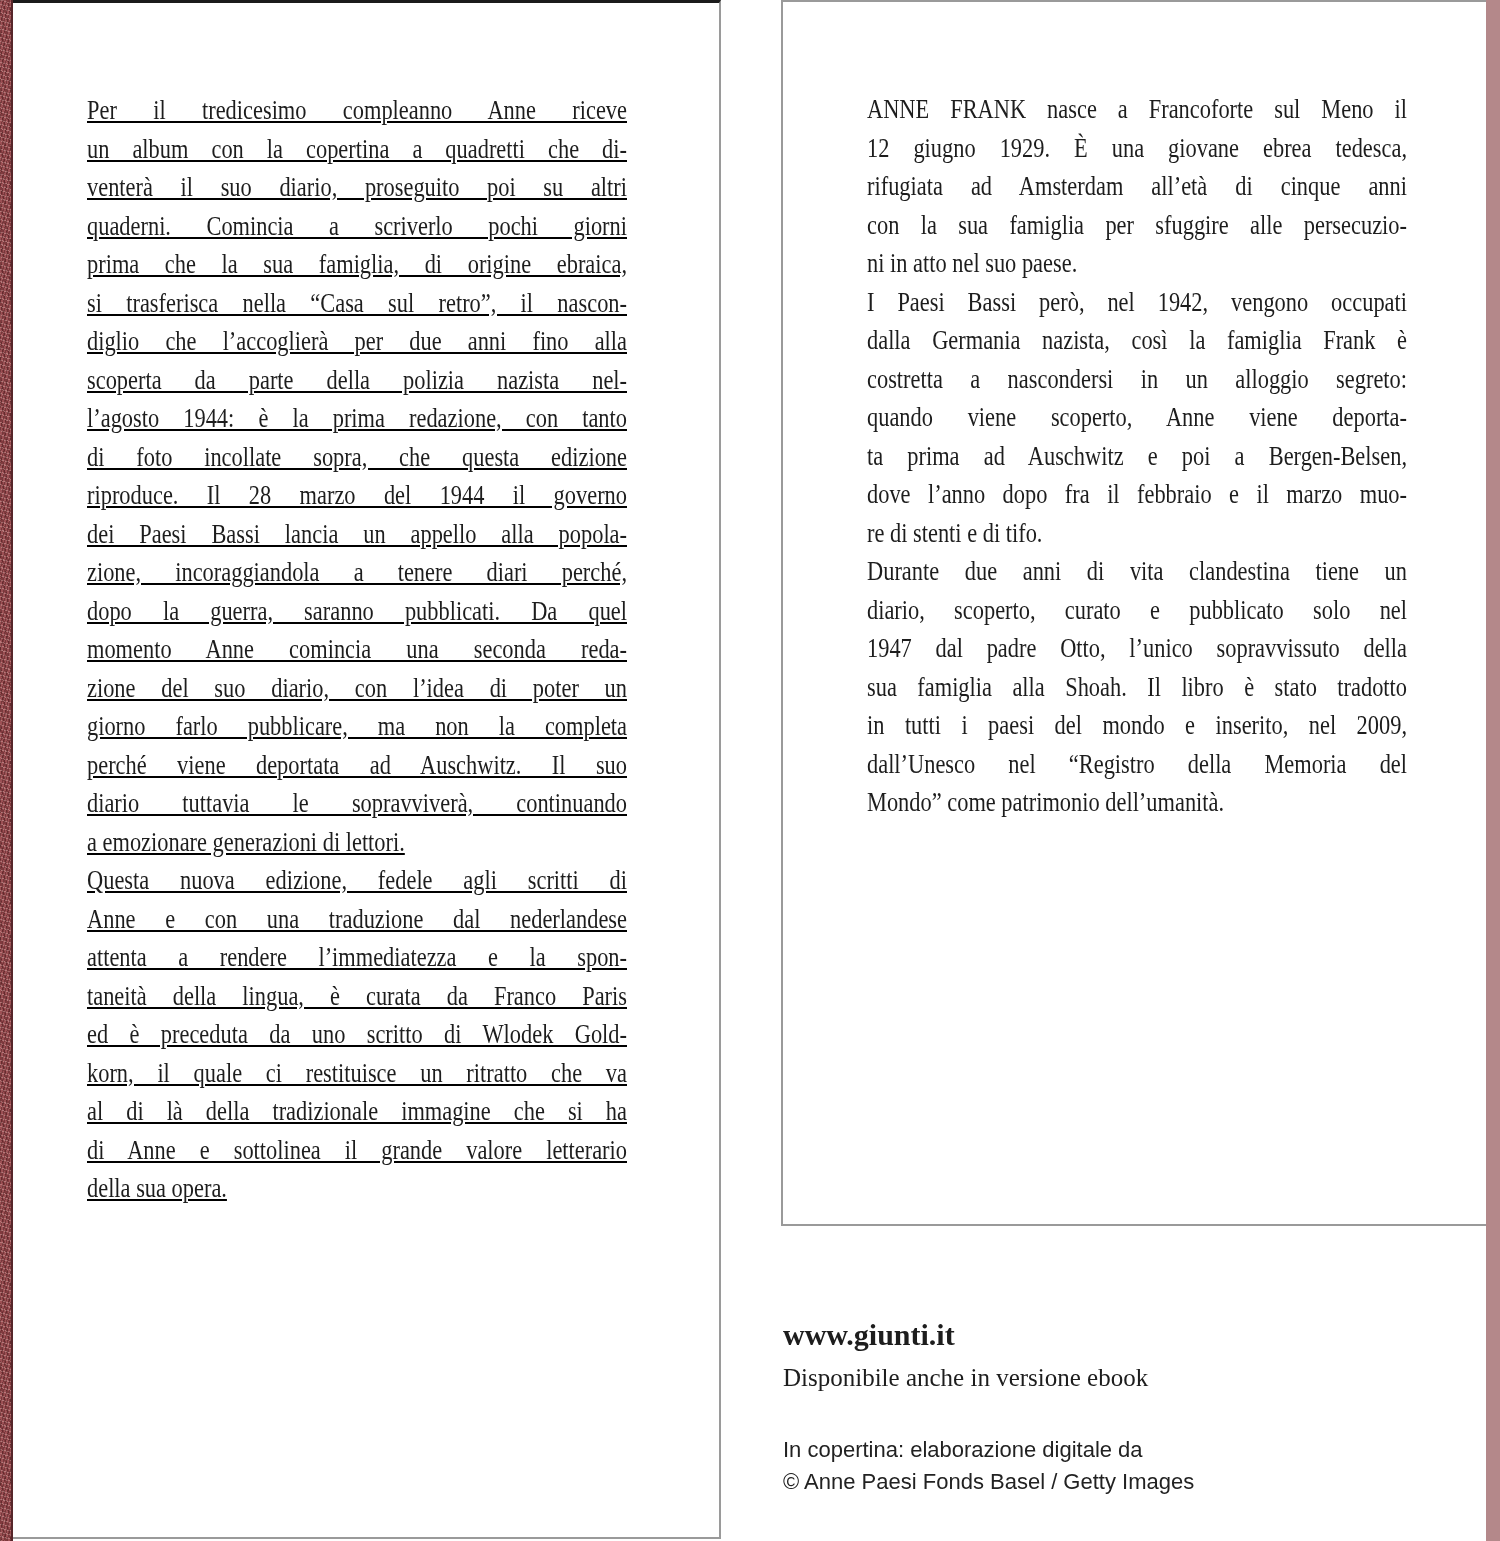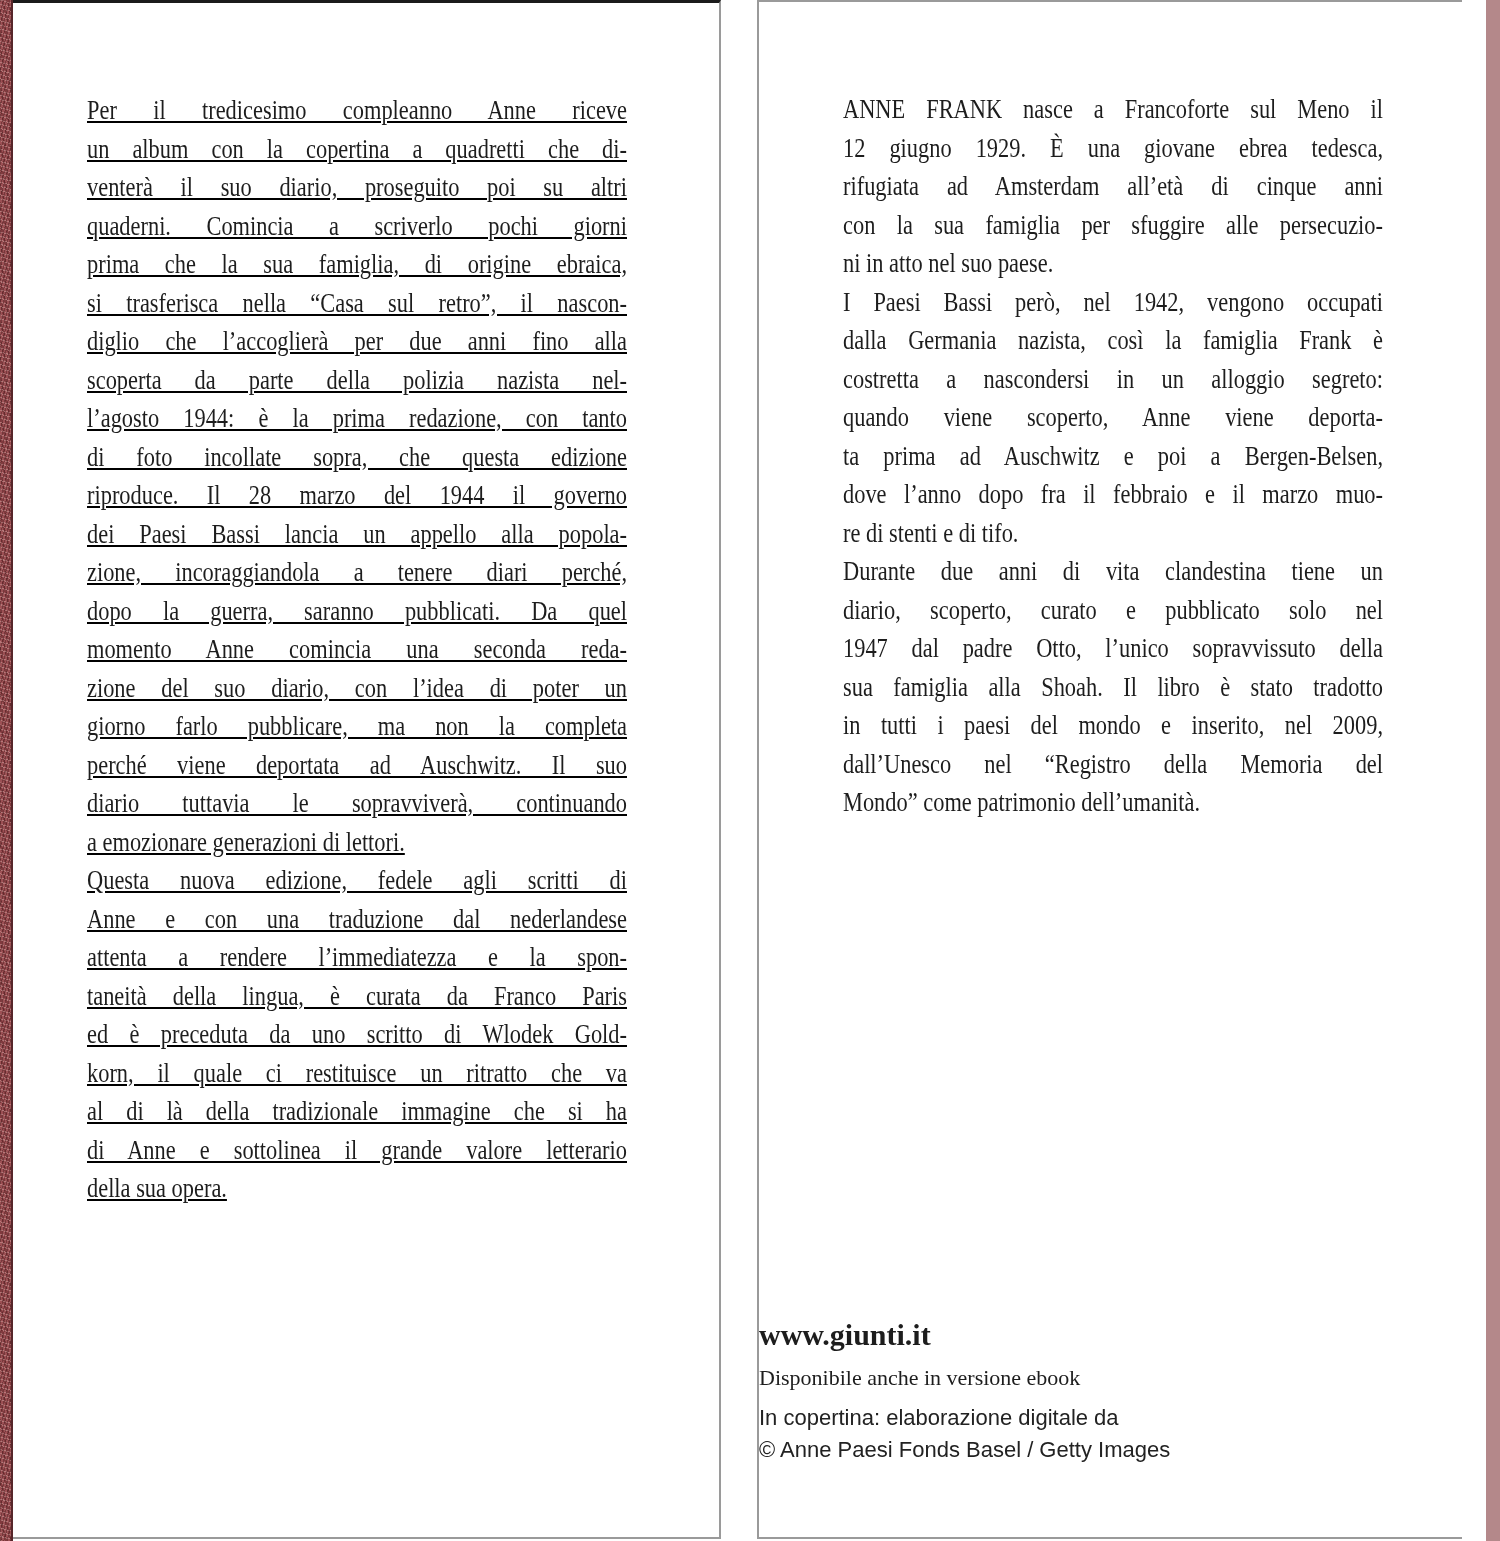--- a/index.html
+++ b/index.html
@@ -44,23 +44,23 @@
   .page-left {
     left: 13px;
     width: 708px;
     height: 1539px;
     border-top: 3px solid var(--top_border_dark, #1b1b1b);
     border-right: 2px solid var(--border_gray, #9a9a9a);
     border-bottom: 2px solid var(--border_gray, #9a9a9a);
     text-decoration: underline;
   }
   .page-right {
-    left: 757px;
+    left: 781px;
     width: 705px;
-    height: 1539px;
+    height: 1226px;
     border-top: 2px solid var(--border_gray, #9a9a9a);
     border-left: 2px solid var(--border_gray, #9a9a9a);
     border-bottom: 2px solid var(--border_gray, #9a9a9a);
   }
   .text-block {
     margin-top: 88px;
     width: 675px;
     transform: scaleX(0.8);
     transform-origin: left top;
     color: var(--text, #1d1d1d);
@@ -83,25 +83,25 @@
     top: 1310px;
     text-align: left;
     color: var(--text, #1d1d1d);
   }
   .website {
     font-weight: bold;
     font-size: 30px;
     line-height: 46px;
   }
   .ebook {
-    font-size: 22px;
+    font-size: 25px;
     line-height: 40px;
   }
   .credits {
-    margin-top: 4px;
+    margin-top: 36px;
     font-family: "Liberation Sans", sans-serif;
     font-size: 22px;
     line-height: 32px;
     color: #222222;
   }
 </style>
 </head>
 <body>
 
 <div class="canvas">

